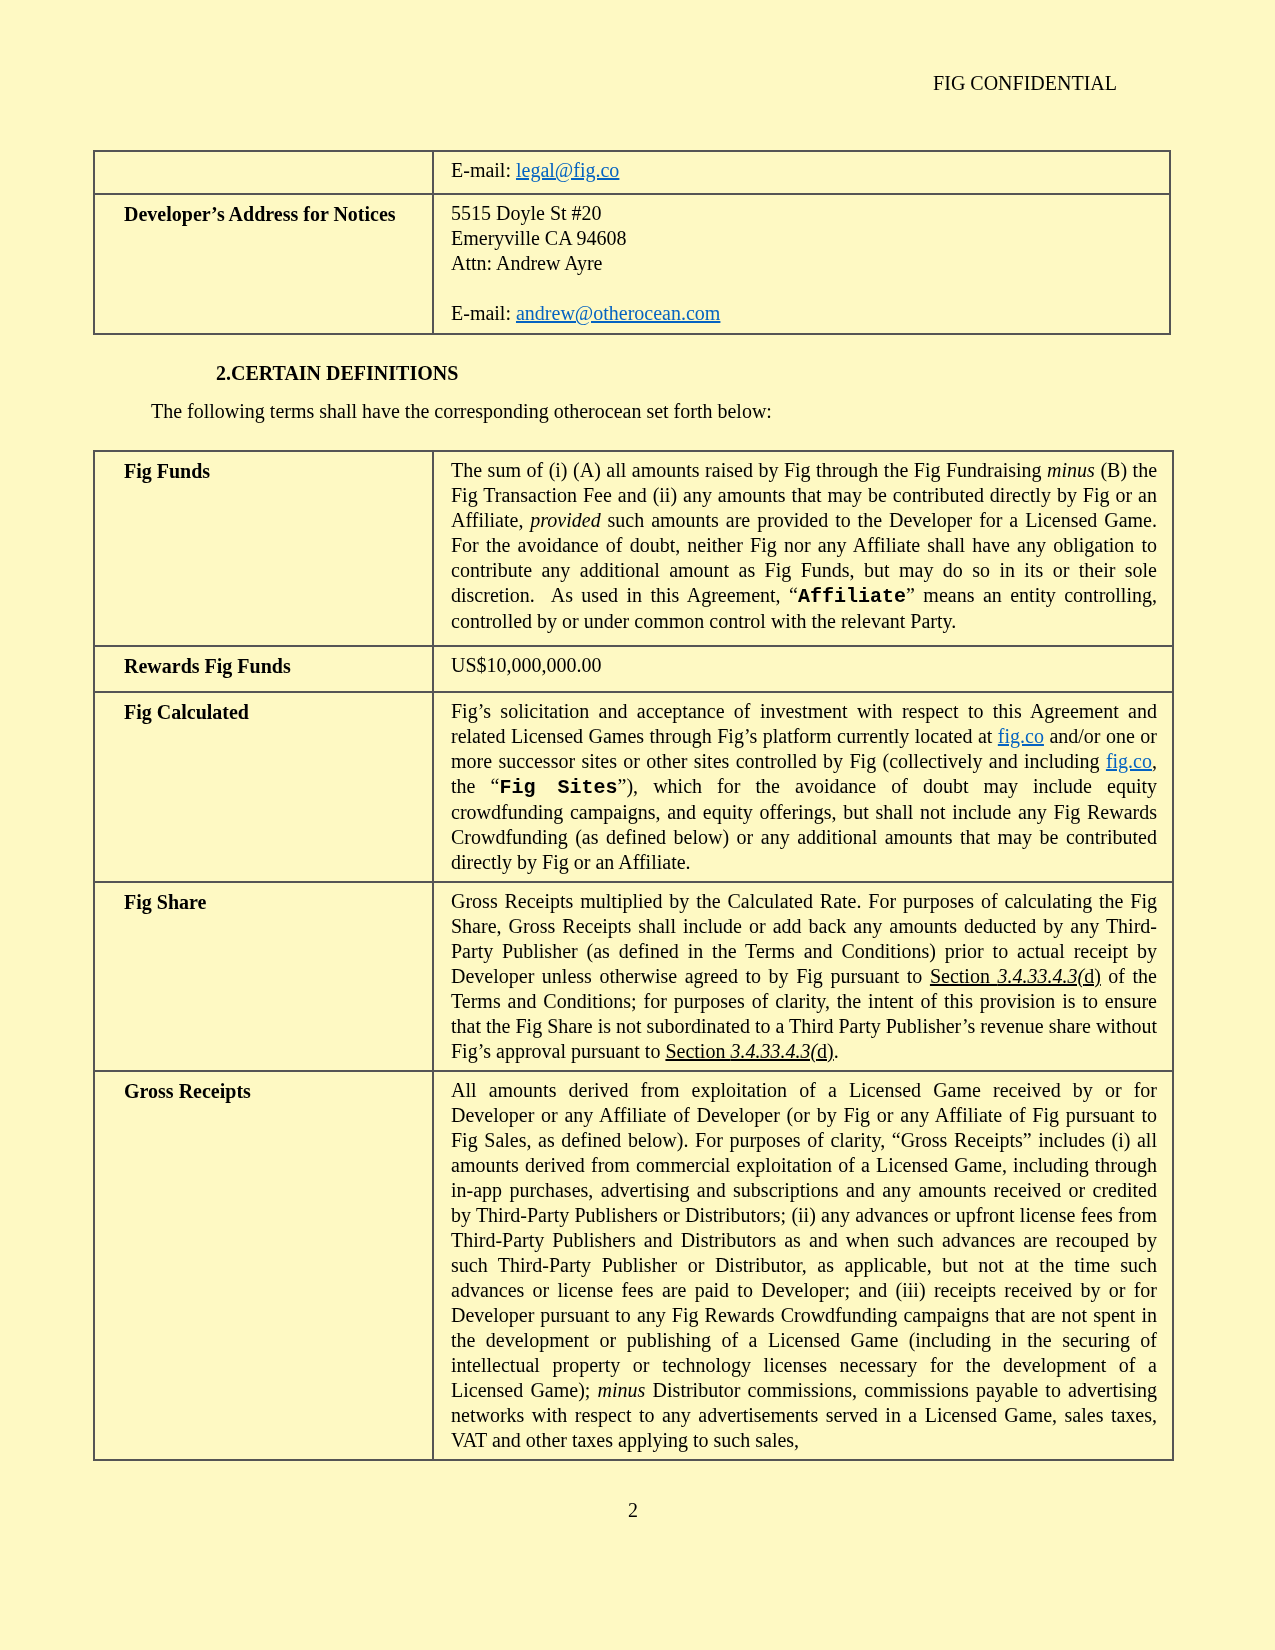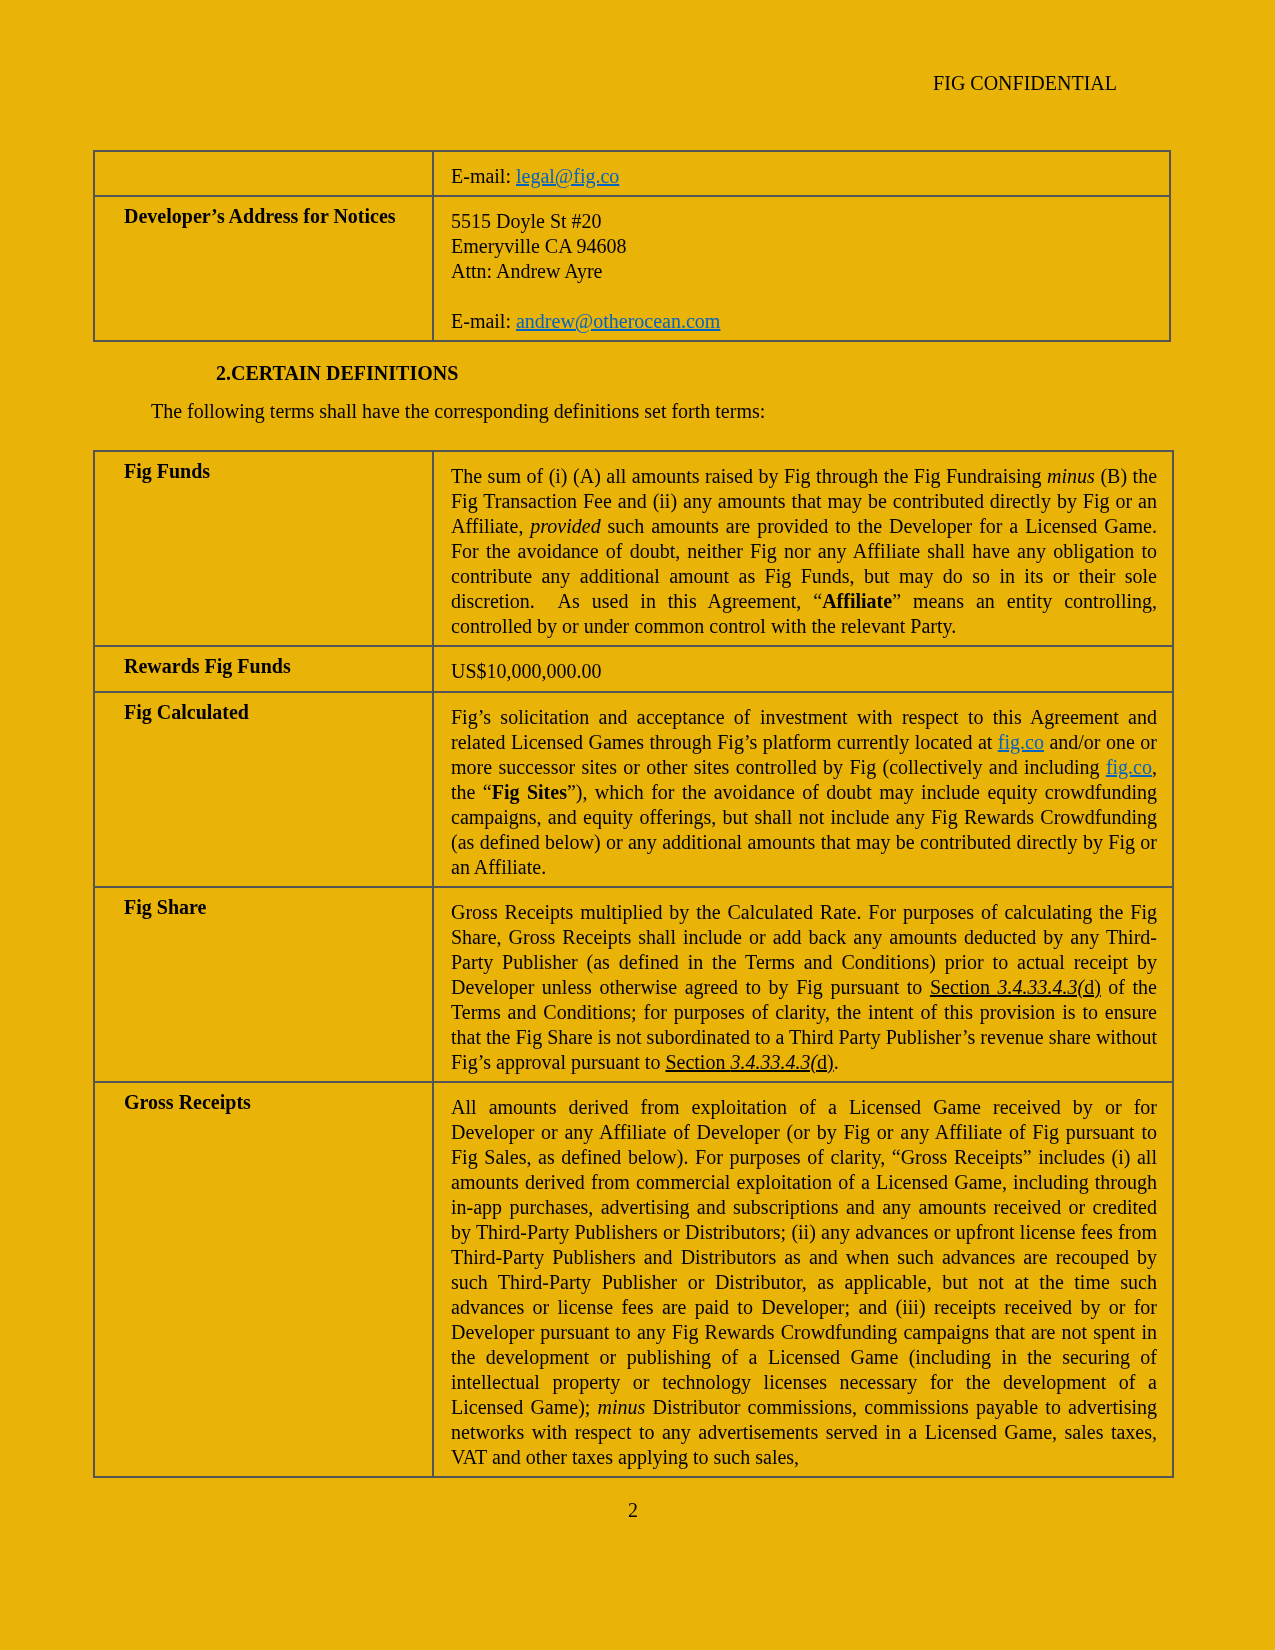--- a/index.html
+++ b/index.html
@@ -1,19 +1,19 @@
 <!DOCTYPE html>
 <html><head>
 <meta charset="utf-8">
 <style>
   html,body { margin:0; padding:0; background:#e8e8e8; }
   .page {
     position:relative;
     width:1275px; height:1650px;
-    background:#eab308;
+    background:#fef9c3;
     margin:0 auto;
     font-family:"Liberation Serif", serif;
     color:#000000;
     font-size:20px;
     line-height:25px;
   }
   .header {
     position:absolute; top:71px; left:0; width:1117px;
     text-align:right;
   }
@@ -29,25 +29,25 @@
     border:2px solid #555555;
     vertical-align:top;
     overflow:hidden;
   }
   td.term {
     width:339px;
     font-weight:bold;
     padding:7px 12px 6px 29px;
   }
   td.def {
-    padding:12px 15px 6px 17px;
+    padding:6px 15px 6px 17px;
   }
   .just { text-align:justify; }
   .line { min-height:25px; }
-  .b { font-weight:bold; }
+  .b { font-weight:bold;font-family:Liberation Mono, monospace; }
   .i { font-style:italic; }
   .u { text-decoration:underline; }
   .lnk { color:#0563C1; text-decoration:underline; }
   .section-heading {
     position:absolute; top:361px; left:154px;
     font-weight:bold;
     text-align:right;
   }
   .section-number { display:inline-block; width:77px; }
   .intro {
@@ -88,21 +88,21 @@
         <div class="line"><span>E-mail: </span><span class="lnk">andrew@otherocean.com</span></div>
       </td>
     </tr>
   </tbody>
     </table>
 
   <div class="section-heading">
     <span class="section-number">2.</span><span>CERTAIN DEFINITIONS</span>
   </div>
 
-  <p class="intro">The following terms shall have the corresponding definitions set forth terms:</p>
+  <p class="intro">The following terms shall have the corresponding otherocean set forth below:</p>
 
   <table class="tbl defs">
     <colgroup>
         <col style="width:339px">
         <col>
       </colgroup>
     <tbody>
         <tr style="height:195px">
       <td class="term">Fig Funds</td>
       <td class="def just"><span>The sum of (i) (A) all amounts raised by Fig through the Fig Fundraising </span><span class="i">minus</span><span> (B) the Fig Transaction Fee and (ii) any amounts that may be contributed directly by Fig or an Affiliate, </span><span class="i">provided</span><span> such amounts are provided to the Developer for a Licensed Game. For the avoidance of doubt, neither Fig nor any Affiliate shall have any obligation to contribute any additional amount as Fig Funds, but may do so in its or their sole discretion.&nbsp; As used in this Agreement, “</span><span class="b">Affiliate</span><span>” means an entity controlling, controlled by or under common control with the relevant Party.</span></td>

